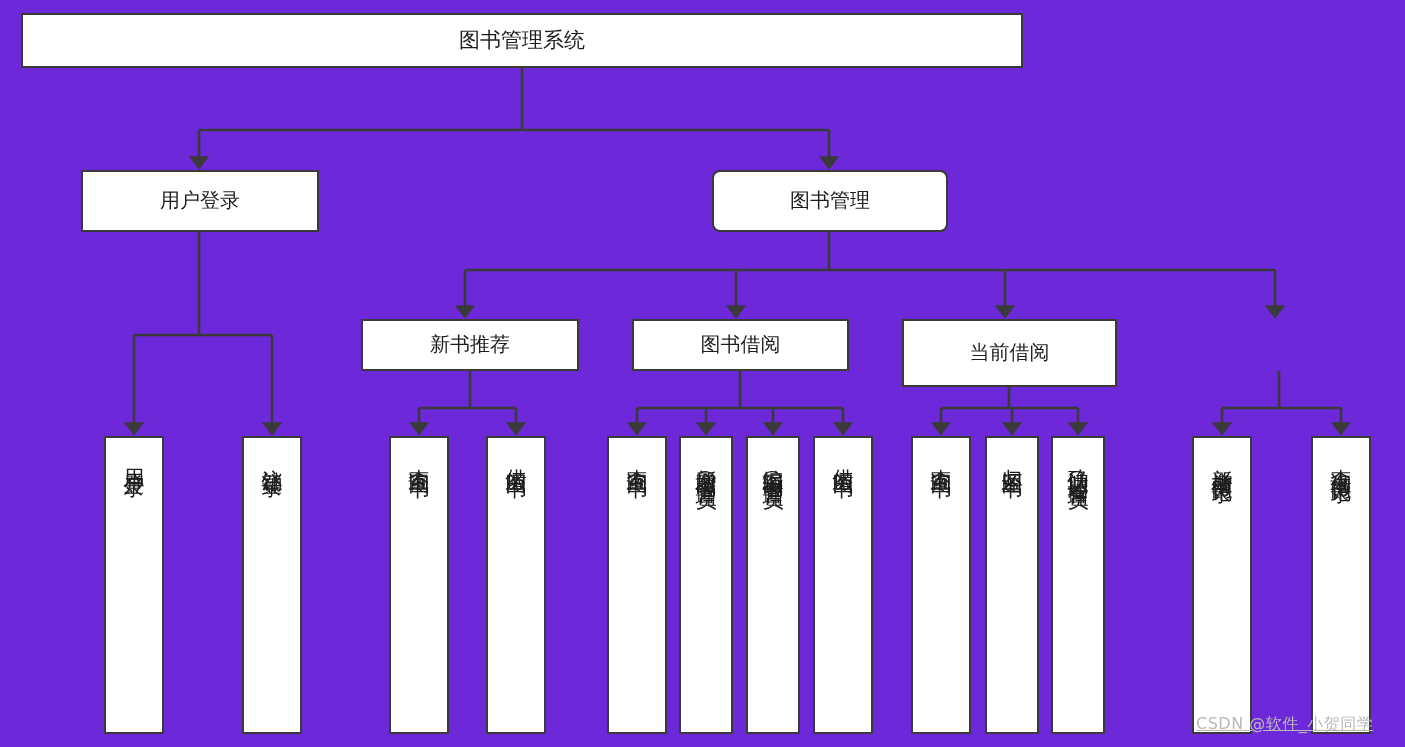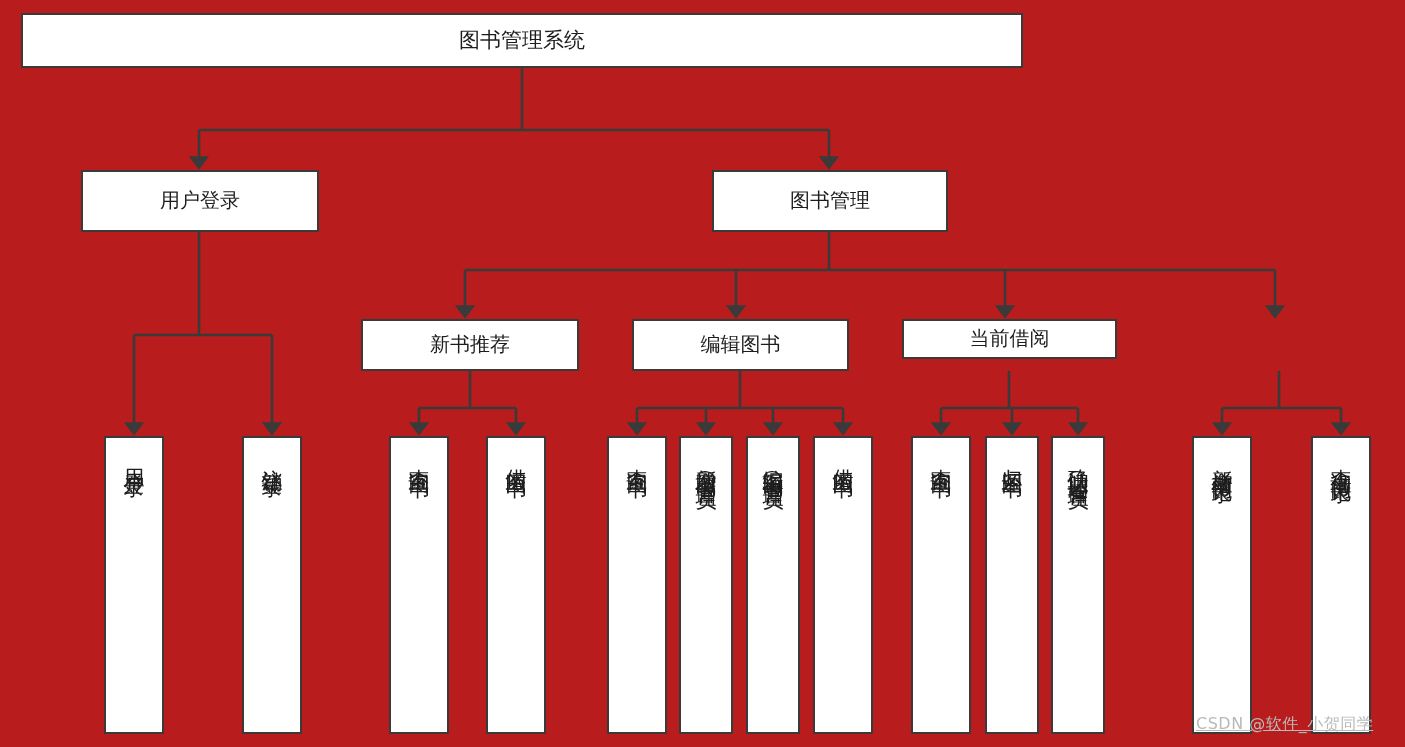--- a/index.html
+++ b/index.html
@@ -12,21 +12,21 @@
     width: 1405px;
     height: 747px;
     font-family: "DejaVu Sans", "Liberation Sans", sans-serif;
     overflow: hidden;
     position: relative;
   }
   #diagram-root {
     position: relative;
     width: 1405px;
     height: 747px;
-    background: #b91c1c;
+    background: #6d28d9;
   }
   svg.diagram-canvas {
     position: absolute;
     left: 0;
     top: 0;
     width: 1405px;
     height: 747px;
   }
   .node-box {
     position: absolute;
@@ -136,31 +136,31 @@
     </g>
   </svg>
 
   <div class="node-box node-root" style="left:21px; top:13px; width:1002px; height:55px;">
     <span class="node-label">图书管理系统</span>
   </div>
 
   <div class="node-box node-l1" style="left:81px; top:170px; width:238px; height:62px;">
     <span class="node-label">用户登录</span>
   </div>
-  <div class="node-box node-l1" style="left:712px; top:170px; width:236px; height:62px;">
+  <div class="node-box node-l1" style="left:712px; top:170px; width:236px; height:62px;border-radius:8px;">
     <span class="node-label">图书管理</span>
   </div>
 
   <div class="node-box node-l2" style="left:361px; top:319px; width:218px; height:52px;">
     <span class="node-label">新书推荐</span>
   </div>
   <div class="node-box node-l2" style="left:632px; top:319px; width:217px; height:52px;">
-    <span class="node-label">编辑图书</span>
-  </div>
-  <div class="node-box node-l2" style="left:902px; top:319px; width:215px; height:40px;">
+    <span class="node-label">图书借阅</span>
+  </div>
+  <div class="node-box node-l2" style="left:902px; top:319px; width:215px; height:68px;">
     <span class="node-label">当前借阅</span>
   </div>
 
   <div class="node-box node-leaf" style="left:104px; top:436px; width:60px; height:298px;">
     <span class="node-label">用户登录</span>
   </div>
   <div class="node-box node-leaf" style="left:242px; top:436px; width:60px; height:298px;">
     <span class="node-label">注销登录</span>
   </div>
   <div class="node-box node-leaf" style="left:389px; top:436px; width:60px; height:298px;">

